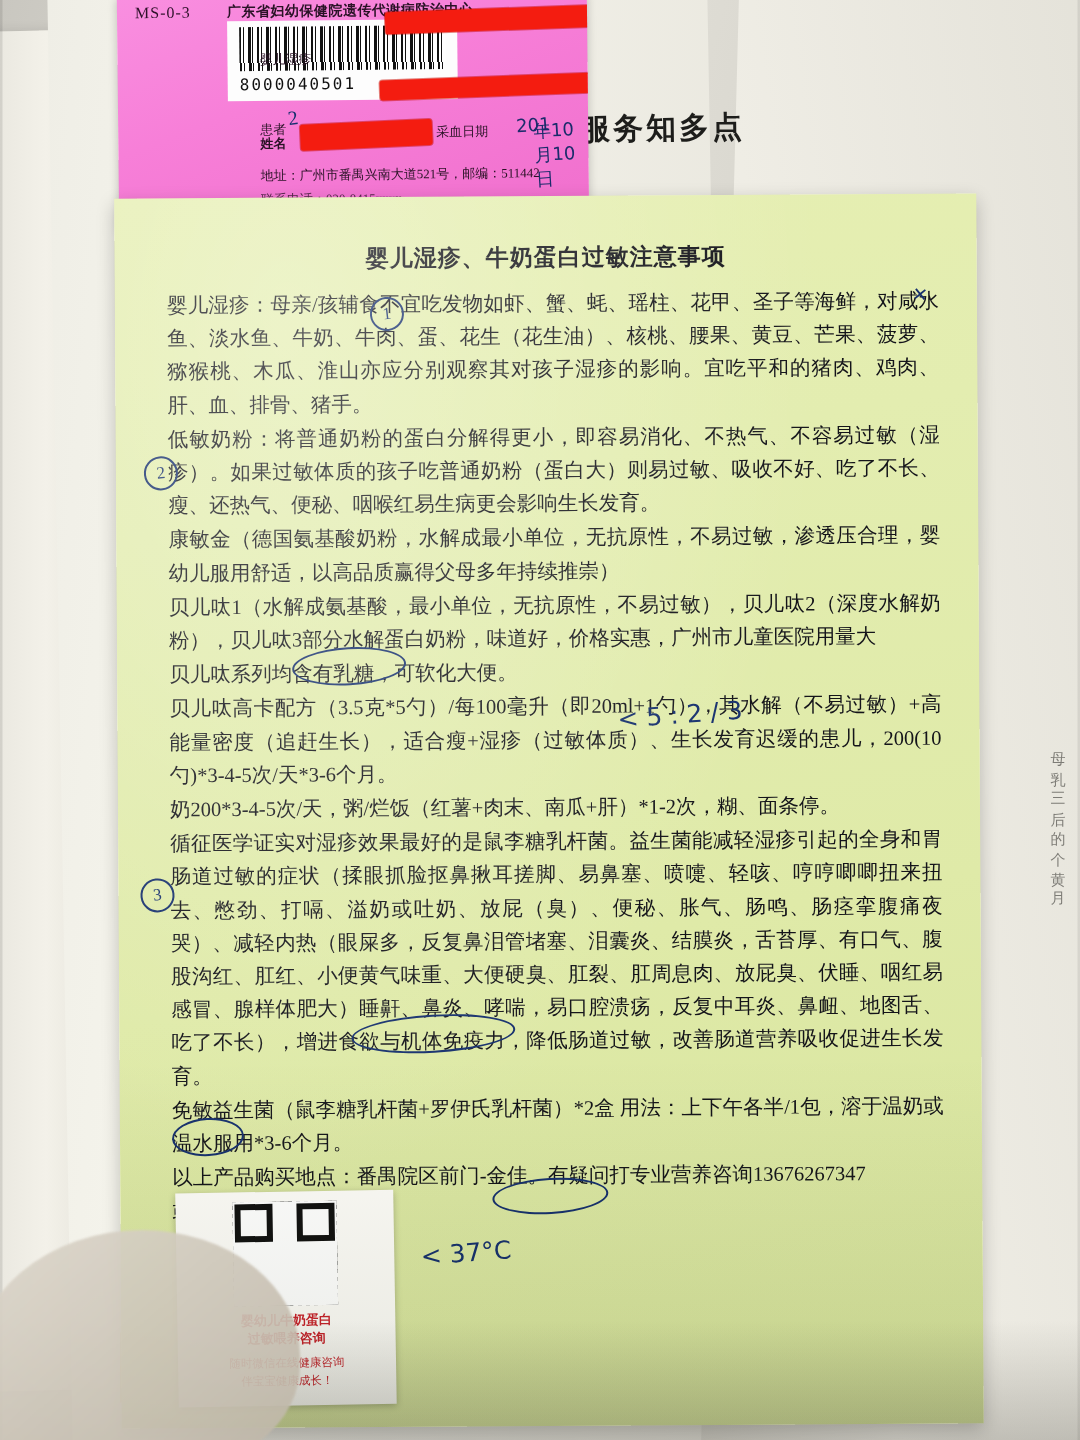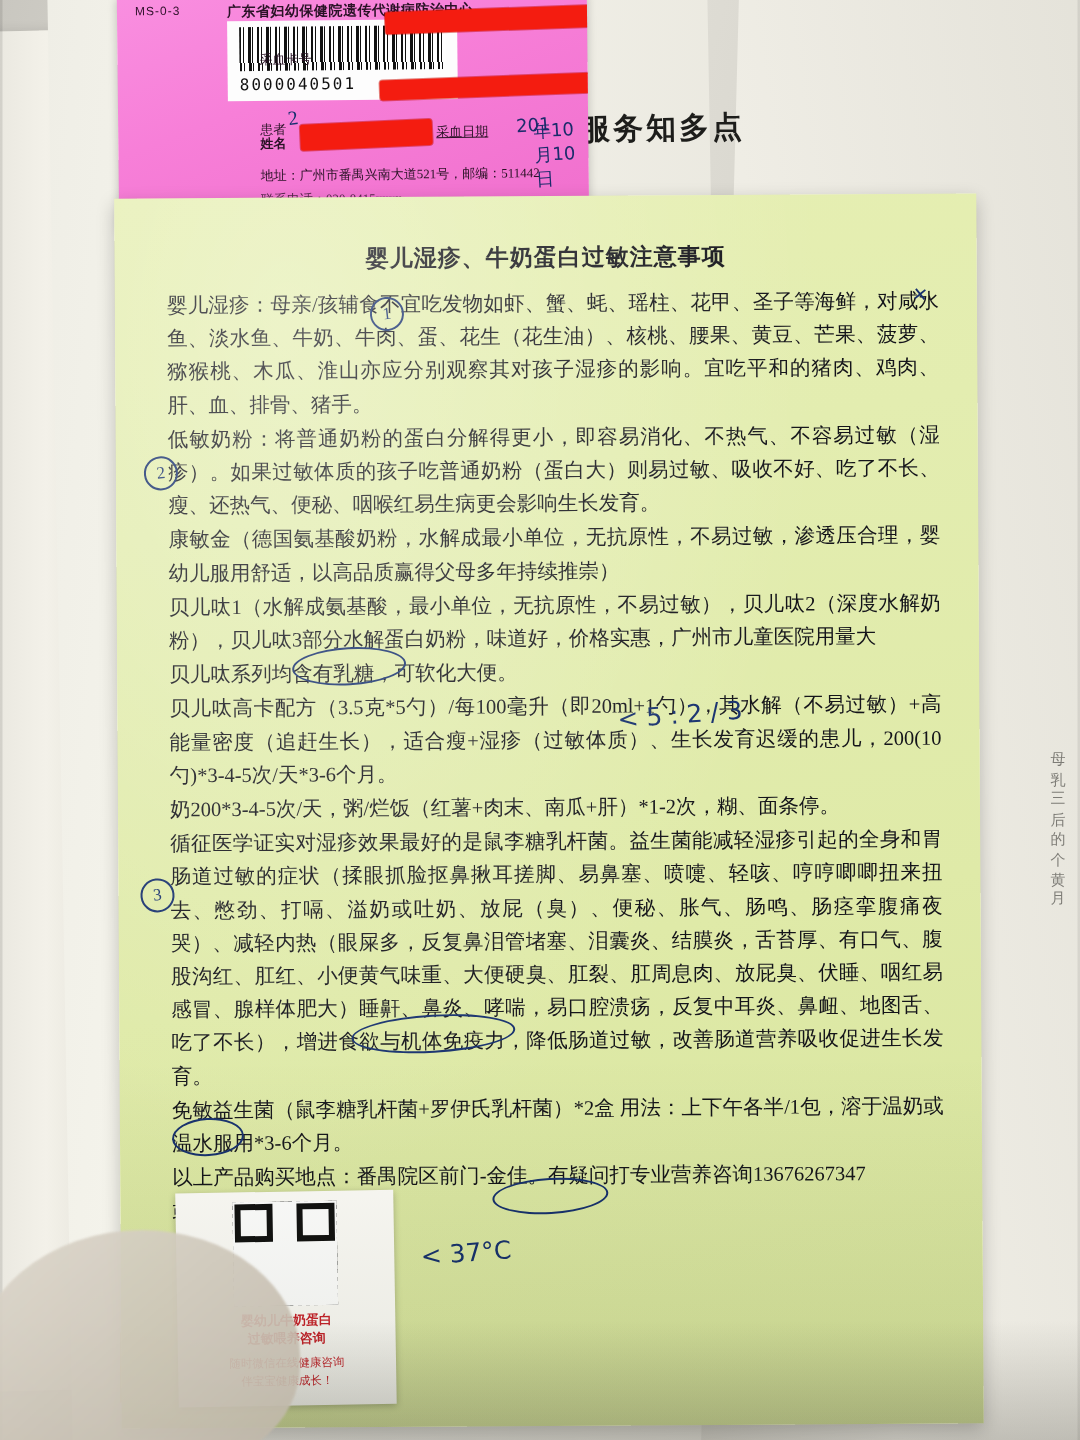--- a/index.html
+++ b/index.html
@@ -124,22 +124,22 @@
     width: 470px; height: 232px;
     background: linear-gradient(160deg, #f98fe0 0%, #f77fd8 40%, #f06fcd 100%);
     transform: rotate(-0.6deg);
     box-shadow: 0 3px 10px rgba(0,0,0,.22);
     overflow: hidden;
     color: #2a1226;
     font-size: 13px;
   }
   .pink-card .ms-code {
     position: absolute; left: 18px; top: 8px;
-    font-family: Liberation Sans, sans-serif;
-    font-size: 12px; letter-spacing: 1px; color: #2d1129;
+    font-family: Liberation Serif, serif;
+    font-size: 16px; letter-spacing: 1px; color: #2d1129;
   }
   .pink-card .hosp-title {
     position: absolute; left: 110px; top: 8px;
     font-size: 14px; font-weight: bold; letter-spacing: .5px;
     white-space: nowrap;
   }
   .barcode-box {
     position: absolute;
     left: 110px; top: 26px;
     width: 230px; height: 80px;
@@ -165,21 +165,21 @@
     transform: rotate(-1.5deg);
     box-shadow: 0 0 0 1px rgba(200,10,0,.5);
   }
   .r1 { left: 268px; top: 16px; width: 210px; height: 22px; }
   .r2 { left: 262px; top: 84px; width: 215px; height: 20px; }
   .r3 { left: 182px; top: 128px; width: 132px; height: 26px; transform: rotate(-2deg); }
   .pink-lbl { position: absolute; left: 142px; }
   .pink-card .sample-no { top: 56px; }
   .pink-card .pat-name1 { top: 126px; }
   .pink-card .pat-name2 { top: 140px; font-weight: bold; }
-  .pink-card .blood-date { left: 318px; top: 130px; text-decoration: underline; }
+  .pink-card .blood-date { left: 318px; top: 130px; }
   .pink-card .addr { left: 142px; top: 172px; font-size: 13px; }
   .pink-card .tel { left: 142px; top: 196px; font-size: 13px; opacity: .8; }
   .hw-date {
     position: absolute;
     font-family: "DejaVu Sans", sans-serif;
     color: #1b2c6b;
     font-size: 18px;
     transform: rotate(-3deg);
   }
   .hw-mark {
@@ -321,21 +321,21 @@
     <div class="ms-code">MS-0-3</div>
     <div class="hosp-title">广东省妇幼保健院遗传代谢病防治中心</div>
 
     <div class="barcode-box">
       <div>
         <div class="barcode"></div>
         <div class="barcode-num">8000040501</div>
       </div>
     </div>
 
-    <div class="pink-lbl sample-no">采血卡号</div>
+    <div class="pink-lbl sample-no">婴儿湿疹</div>
     <div class="pink-lbl pat-name1">患者</div>
     <div class="pink-lbl pat-name2">姓名</div>
     <div class="pink-lbl blood-date">采血日期</div>
     <div class="pink-lbl addr">地址：广州市番禺兴南大道521号，邮编：511442</div>
     <div class="pink-lbl tel">联系电话：020-8415xxxx</div>
 
     <div class="hw-mark" style="left:170px; top:112px;">2</div>
     <div class="hw-date" style="left:398px; top:122px;">201</div>
     <div class="hw-date" style="left:416px; top:126px; color:#1b2c6b;">年10月10日</div>
 

